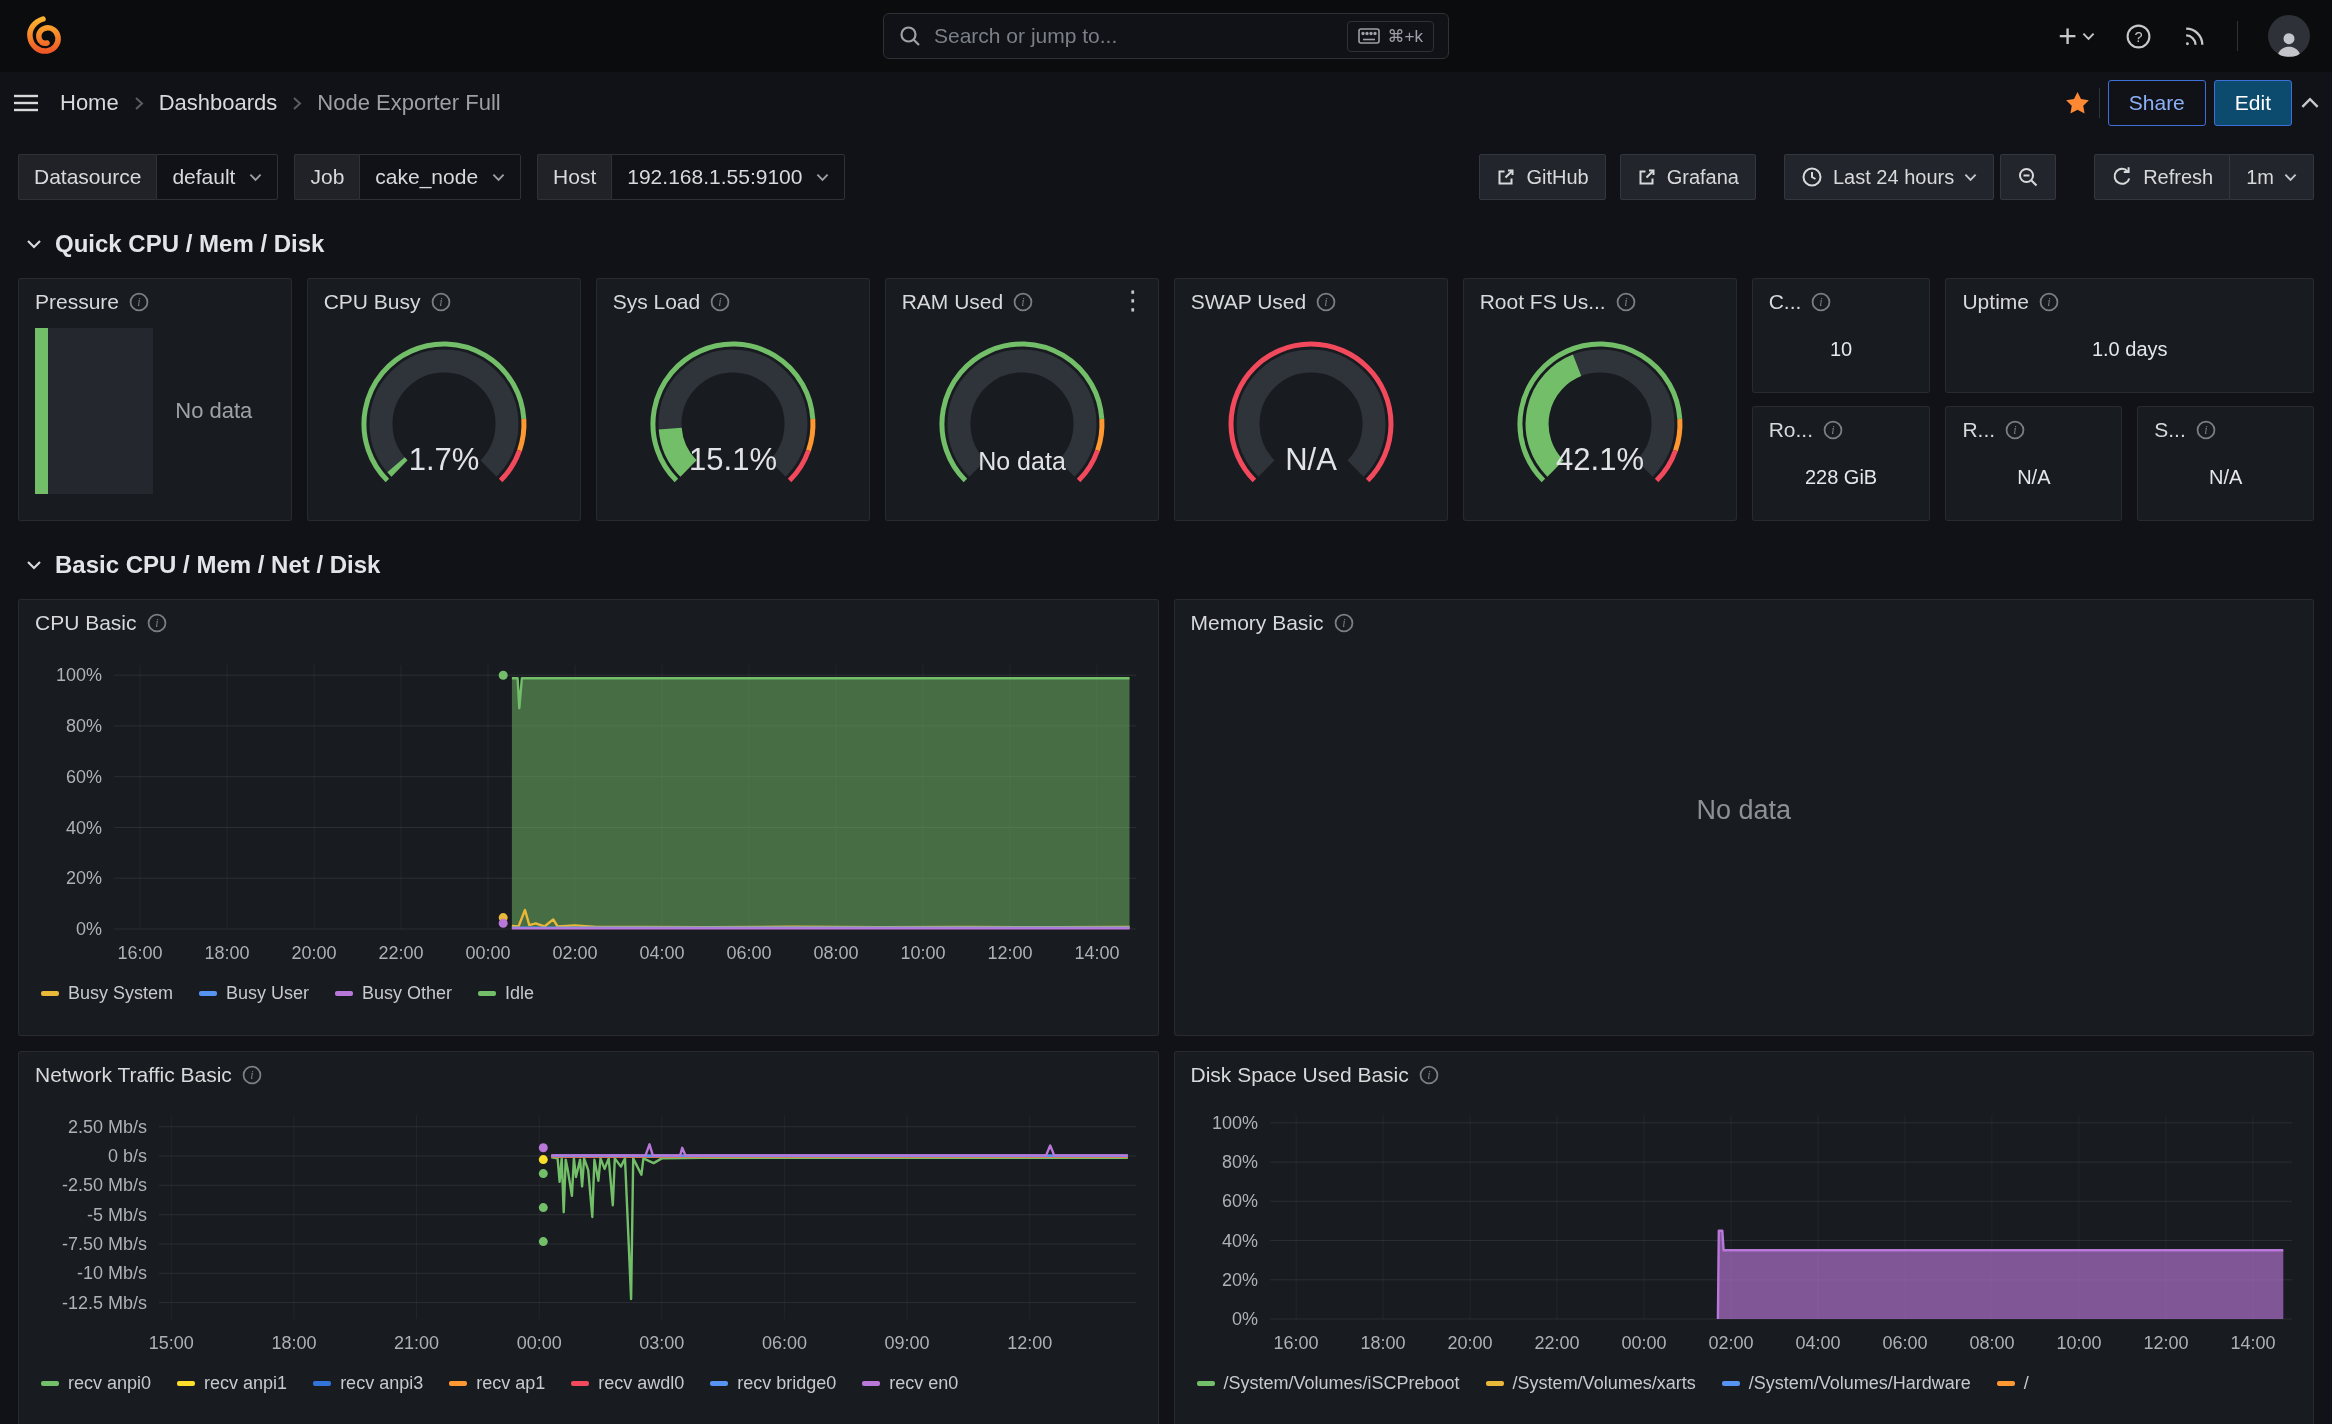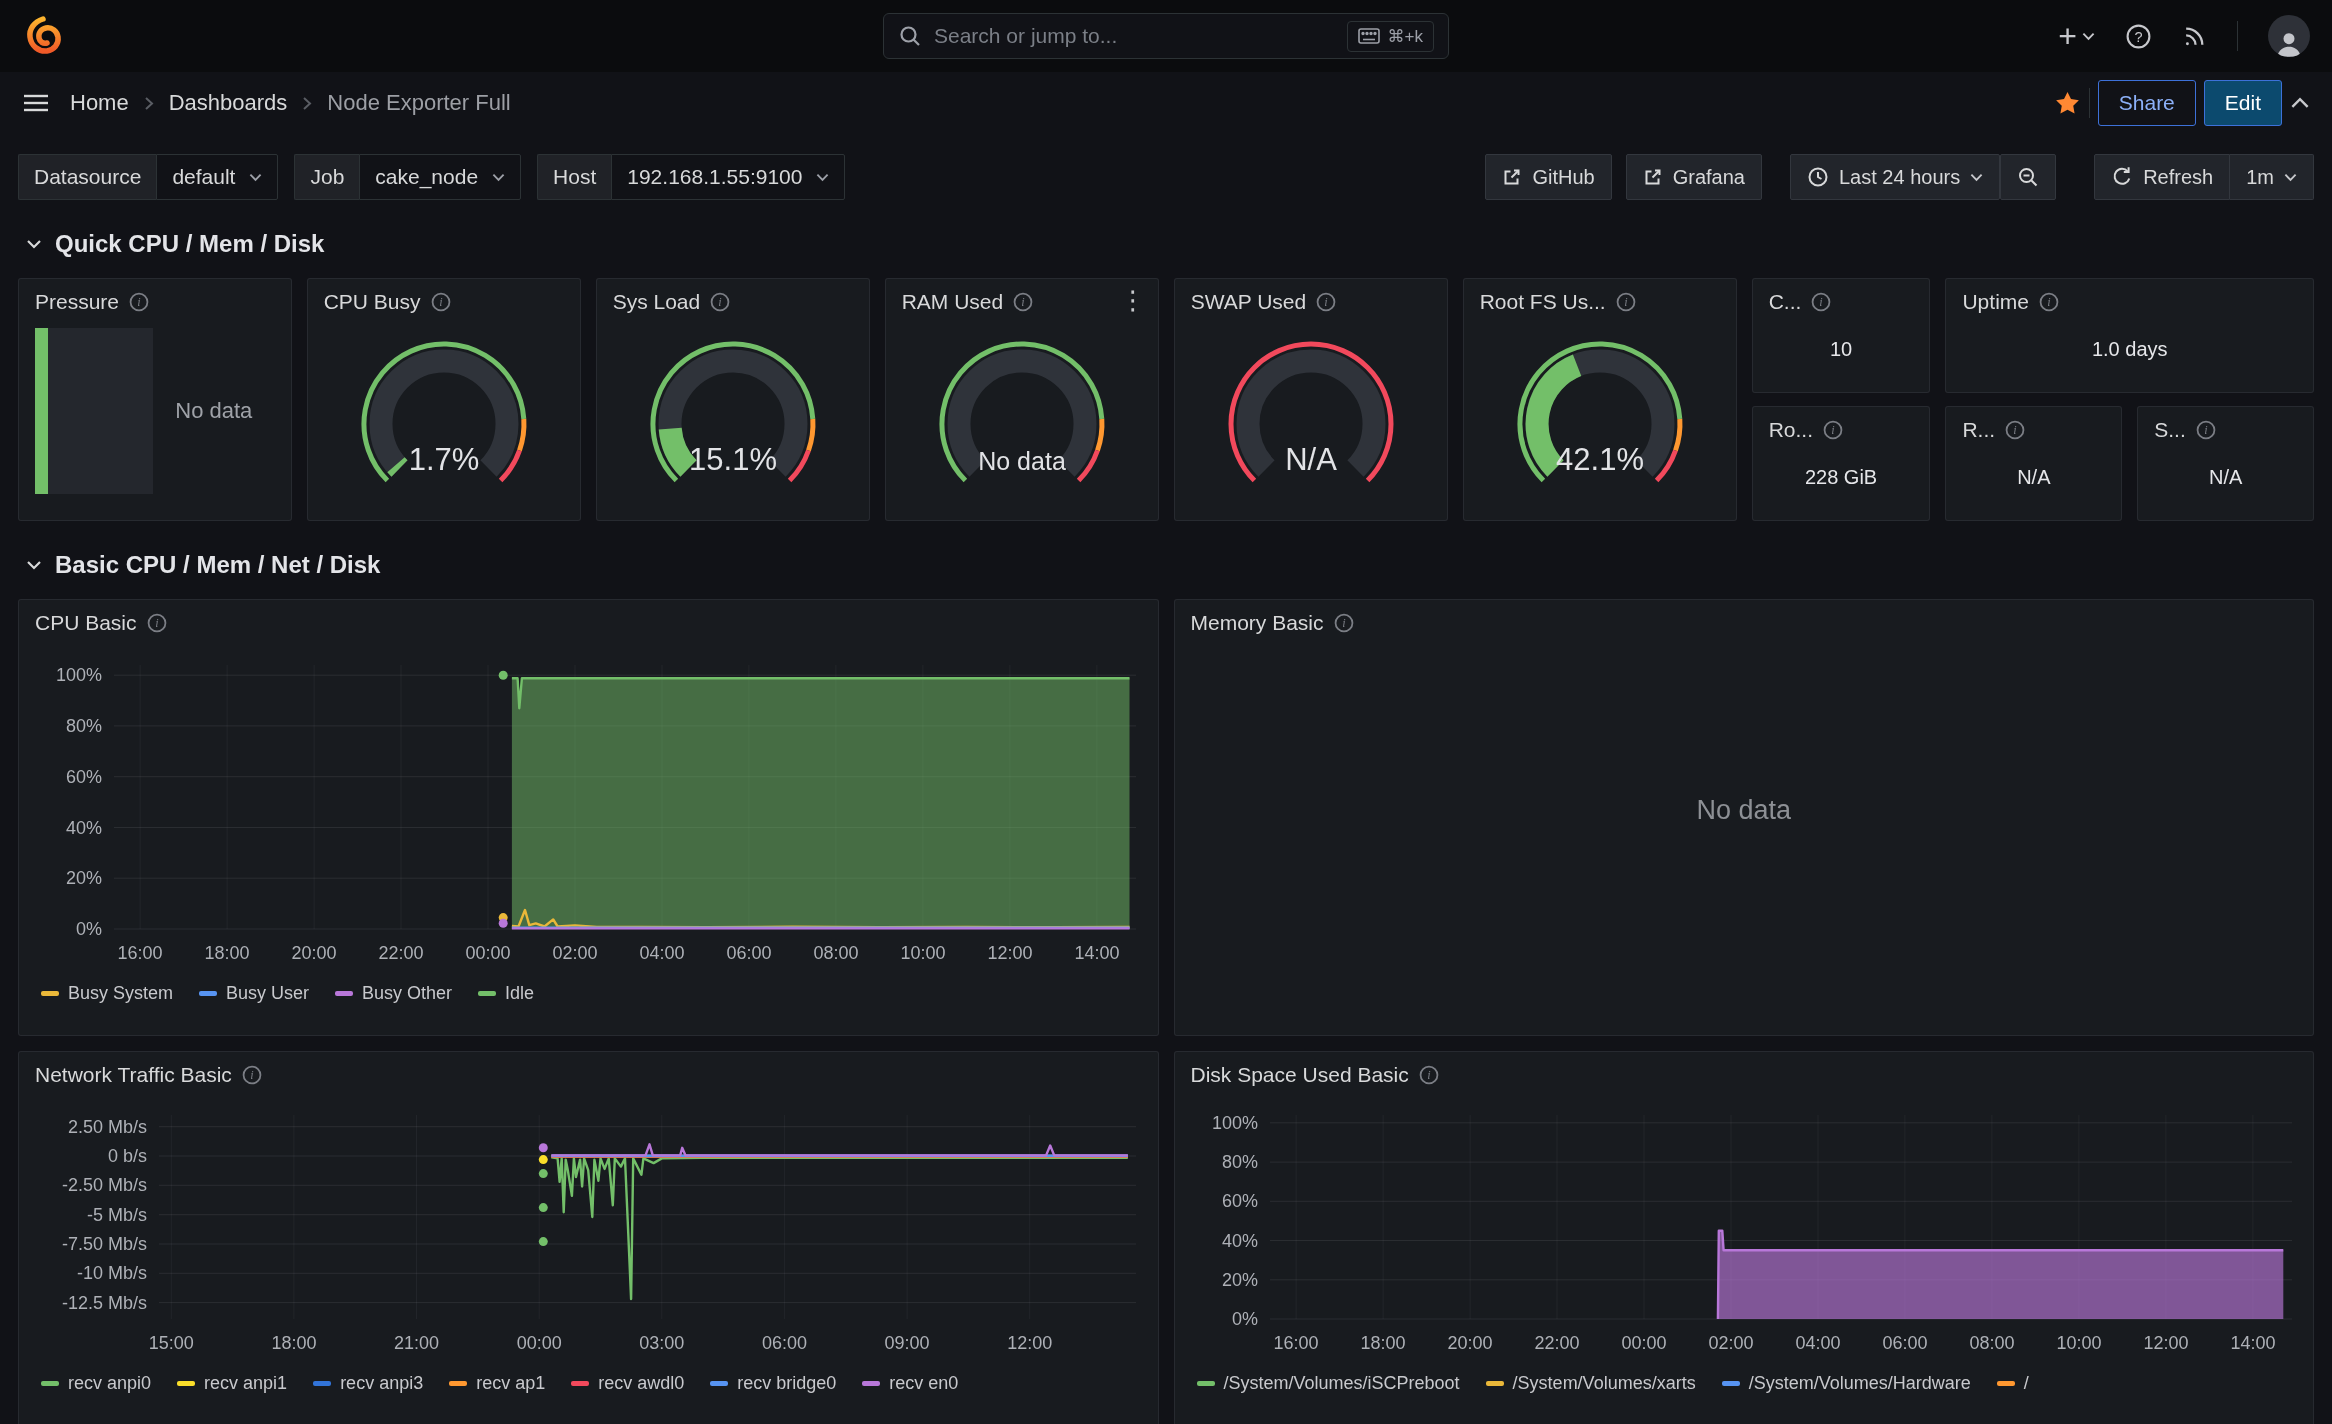--- a/index.html
+++ b/index.html
@@ -11,36 +11,36 @@
 .search-box{position:absolute;left:50%;top:13px;transform:translateX(-50%);width:566px;height:46px;background:#111217;border:1px solid #2c3235;border-radius:6px;display:flex;align-items:center;gap:12px;padding:0 14px}
 .search-box input{flex:1;background:transparent;border:0;outline:0;color:#d8d9da;font-size:21px;font-family:inherit}
 .search-box input::placeholder{color:#7b7f87}
 .kbd-badge{display:flex;align-items:center;gap:8px;border:1px solid #2c3235;border-radius:4px;padding:4px 10px;color:#9da0a8;font-size:17px;white-space:nowrap}
 .nav-right{margin-left:auto;display:flex;align-items:center;gap:30px}
 .icon-btn{background:none;border:0;color:#c7c8cc;display:flex;align-items:center;gap:5px}
 .plus-glyph{font-size:32px;line-height:1;color:#c7c8cc}
 .avatar{width:42px;height:42px;border-radius:50%;background:#2e3138;display:flex;align-items:flex-end;justify-content:center;overflow:hidden}
 .vdiv{width:1px;height:30px;background:#2c3235}
 
-.crumb-bar{height:62px;display:flex;align-items:center;padding:0 22px;gap:20px}
+.crumb-bar{height:62px;display:flex;align-items:center;padding:0 12px;gap:20px}
 .crumbs{display:flex;align-items:center;gap:15px;font-size:22px}
 .crumb{color:#d8d9da;cursor:pointer}
 .crumb.current{color:#9d9fa5}
 .crumb-right{margin-left:auto;display:flex;align-items:center;gap:8px}
 .btn{height:46px;border-radius:3px;font-size:21px;padding:0 20px;display:flex;align-items:center;gap:8px}
 .btn-outline-blue{background:transparent;border:1px solid #3d71d9;color:#8cb0f8}
 .btn-blue{background:#0c4a6e;border:1px solid #3d71d9;color:#fff}
 
 .toolbar{display:flex;align-items:center;gap:16px;padding:20px 18px 0}
 .var-group{display:flex;height:46px;font-size:21px}
 .var-label{display:flex;align-items:center;padding:0 15px;background:#202227;border:1px solid #2c3235;border-right:none;border-radius:2px 0 0 2px;color:#d8d9da}
 .var-value{display:flex;align-items:center;gap:14px;padding:0 15px;background:#111217;border:1px solid #2c3235;border-radius:0 2px 2px 0;cursor:pointer}
 .tbtn{height:46px;background:#22252b;border:1px solid #33373e;border-radius:2px;color:#d8d9da;font-size:20px;display:flex;align-items:center;gap:10px;padding:0 16px}
 .toolbar-right{margin-left:auto;display:flex;align-items:center;gap:14px}
-.time-group{display:flex;align-items:center;margin-left:14px}
+.time-group{display:flex;align-items:center;gap:6px;margin-left:14px}
 .refresh-group{display:flex;height:46px;margin-left:24px}
 .refresh-group .tbtn{border-radius:2px 0 0 2px}
 .refresh-group .tbtn+.tbtn{border-left:0;border-radius:0 2px 2px 0}
 
 .content{padding:0 18px}
 .section-header{display:flex;align-items:center;gap:13px;margin:30px 0 20px;padding-left:8px;font-size:24px;font-weight:700;color:#e3e4e8;cursor:pointer}
 .quick-grid{display:flex;gap:15px}
 .panel{background:#181b1f;border:1px solid rgba(204,204,220,0.09);border-radius:3px;position:relative}
 .panel-header{display:flex;align-items:center;gap:10px;padding:11px 16px 4px;font-size:21px;color:#d8d9da;white-space:nowrap;overflow:hidden}
 .gauge-panel{width:274px;height:243px}

